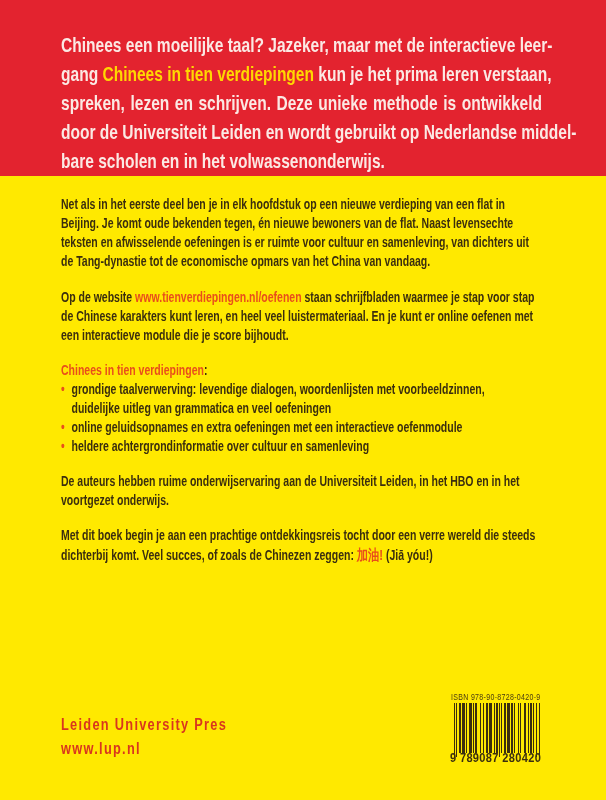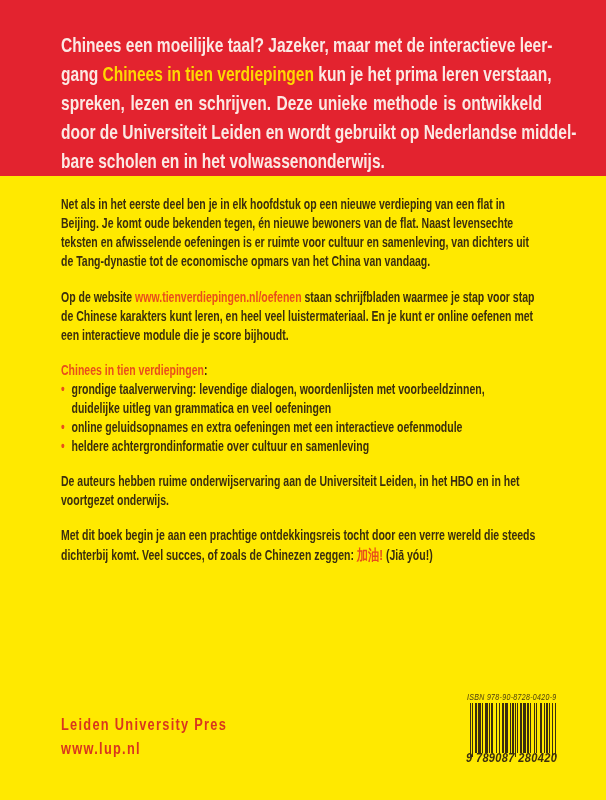--- a/index.html
+++ b/index.html
@@ -10,21 +10,21 @@
   .red-text .ln { display:block; text-align:justify; text-align-last:justify; height:29px; }
   .red-text .ln.last { text-align-last:left; }
   .hl-yellow { color:#ffd800; }
   .body-text { color:#3b2e0e; font-weight:bold; font-size:14px; line-height:19px; transform:scaleX(0.75); left:61px; }
   .body-text .ln { display:block; height:19px; }
   .hl-orange { color:#e94e1b; }
   .bullet-row { display:block; height:19px; }
   .bullet { color:#e94e1b; display:inline-block; width:14px; }
   .indent { display:block; height:19px; padding-left:14px; }
   .publisher { position:absolute; left:61px; color:#d9361e; font-weight:bold; font-size:16px; letter-spacing:1.6px; transform-origin:0 0; transform:scaleX(0.8); white-space:nowrap; }
-  .barcode-wrap { position:absolute; left:464px; top:692px; width:96px; height:72px;font-style:italic; }
+  .barcode-wrap { position:absolute; left:448px; top:692px; width:96px; height:72px; }
   .isbn-text { position:absolute; left:3px; top:0; font-size:9px; color:#4a3c10; letter-spacing:0.4px; white-space:nowrap; transform-origin:0 0; transform:scaleX(0.78); }
   .bars { position:absolute; left:6px; top:11px; width:86px; height:50px; display:flex; }
   .bar { height:100%; }
   .digits { position:absolute; left:2px; top:58px; font-size:13px; font-weight:bold; color:#3b2e0e; white-space:nowrap; transform-origin:0 0; transform:scaleX(0.85); letter-spacing:0.4px; }
 </style>
 </head>
 <body>
 
 <div class="red"></div>
 

